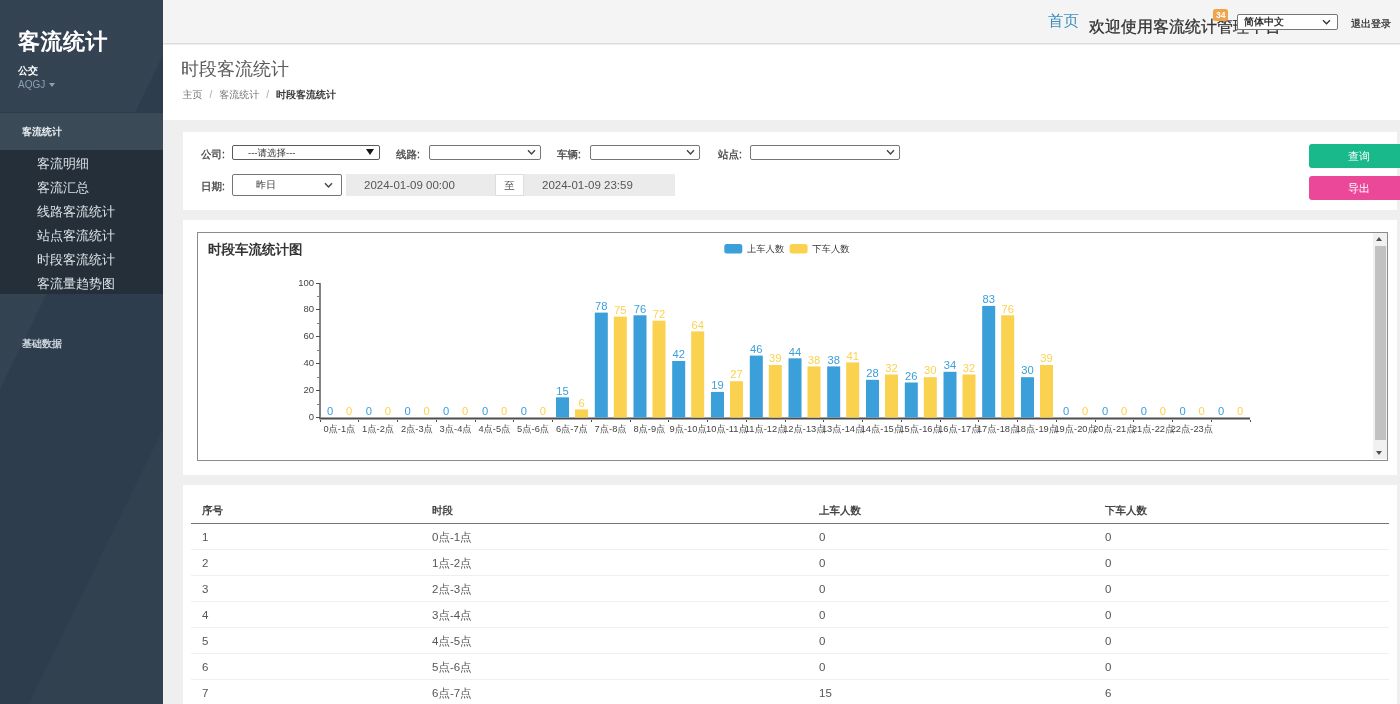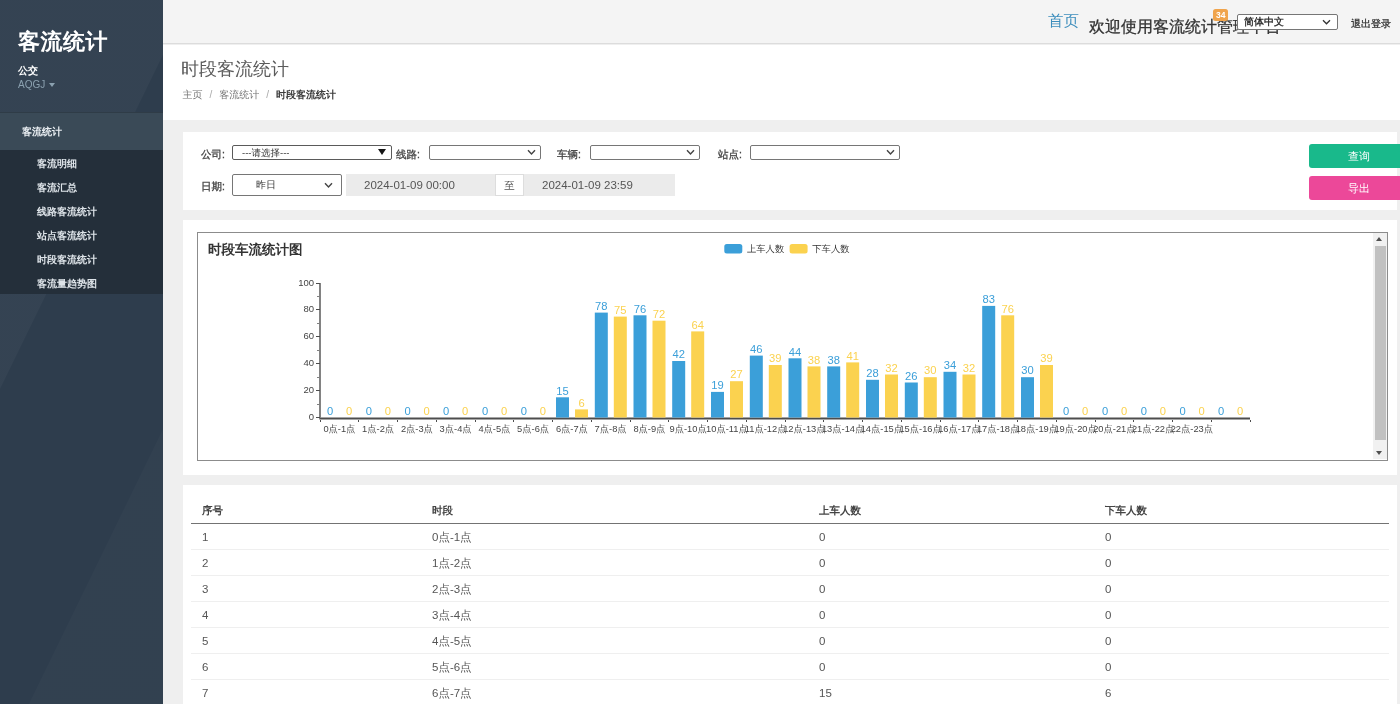--- a/index.html
+++ b/index.html
@@ -7,21 +7,21 @@
 
 #side{position:absolute;left:0;top:0;width:163px;height:704px;background:#2e3d4d;
  background-image:linear-gradient(116deg,rgba(255,255,255,.032) 0 170px,rgba(255,255,255,0) 171px),linear-gradient(296deg,rgba(255,255,255,.02) 0 120px,rgba(255,255,255,0) 121px);}
 #side .logo{position:absolute;left:18px;top:26.5px;font-size:22px;font-weight:bold;color:#fff;letter-spacing:0.5px}
 #side .org{position:absolute;left:18px;top:64px;font-size:10px;font-weight:bold;color:#fff}
 #side .acct{position:absolute;left:18px;top:78.5px;font-size:10px;color:#8ba1b0}
 .caret{display:inline-block;width:0;height:0;border-left:3.5px solid transparent;border-right:3.5px solid transparent;border-top:4px solid #8ba1b0;vertical-align:1px;margin-left:4px}
 .mi{position:absolute;left:0;width:163px;font-size:10px;font-weight:bold;color:#ccd6dd;padding-left:22px}
 #mi1{top:112px;height:38px;line-height:37px;background:#3a4a57;color:#e9eef2;border-top:1px solid rgba(0,0,0,.18)}
 #sub{position:absolute;left:0;top:150px;width:163px;height:144px;background:#242f3a;padding-top:2px}
-.smi{display:block;height:24px;line-height:24px;padding-left:37px;font-size:10px;font-weight:bold;color:#dde3e8}
+.smi{display:block;height:24px;line-height:24px;padding-left:37px;font-size:13px;font-weight:normal;color:#dde3e8}
 #mi2{top:302px;height:28px;line-height:28px}
 #mi3{top:330px;height:28px;line-height:28px}
 
 #topbar{position:absolute;left:163px;top:0;width:1237px;height:44px;background:#f4f4f4;border-bottom:1px solid #dcdcdc}
 #topbar .home{position:absolute;left:885px;top:10.5px;font-size:15.5px;color:#3c8dbc}
 #topbar .welcome{position:absolute;left:926px;top:16.5px;font-size:16px;color:#333;-webkit-text-stroke:0.3px #333}
 #topbar .badge{position:absolute;left:1050px;top:8.5px;background:#f0a44c;color:#fff;font-size:8.5px;font-weight:bold;padding:1px 3px;border-radius:2.5px}
 #topbar .lang{position:absolute;left:1074px;top:14px;width:101px;height:16px;background:#fff;border:1px solid #767676;border-radius:2px;font-size:10px;color:#222;line-height:14px;padding-left:6px;-webkit-text-stroke:0.3px #222}
 #topbar .logout{position:absolute;left:1188px;top:16.5px;font-size:10px;color:#333;-webkit-text-stroke:0.3px #333}
 .chev{position:absolute;right:4px;top:50%;margin-top:-3.5px}
@@ -58,37 +58,38 @@
   <div class="acct">AQGJ<span class="caret"></span></div>
   <div class="mi" id="mi1">客流统计</div>
   <div id="sub">
     <span class="smi">客流明细</span>
     <span class="smi">客流汇总</span>
     <span class="smi">线路客流统计</span>
     <span class="smi">站点客流统计</span>
     <span class="smi">时段客流统计</span>
     <span class="smi">客流量趋势图</span>
   </div>
+  <div class="mi" id="mi3">基础数据</div>
 </div>
 <div id="topbar">
   <span class="home">首页</span>
   <span class="welcome">欢迎使用客流统计管理平台</span>
   <span class="badge">34</span>
   <div class="lang">简体中文<svg class="chev" style="right:6px" viewBox="0 0 10 8" width="9" height="7">
         <path d="M1 1.5 L5 5.5 L9 1.5" fill="none" stroke="#333" stroke-width="1.5"></path>
       </svg></div>
   <span class="logout">退出登录</span>
 </div>
 <div id="hband">
   <h1>时段客流统计</h1>
   <div id="crumb">主页<span class="sep">/</span>客流统计<span class="sep">/</span><b>时段客流统计</b></div>
 </div>
 <div class="panel" id="fpanel">
   <label style="left:18px;top:16px">公司:</label>
-  <div class="sel" style="left:49px;top:12.5px;width:160px;height:15.5px;border-color:#5a5a5a;line-height:13px;padding-left:9px">---请选择---
+  <div class="sel" style="left:49px;top:12.5px;width:148px;height:15.5px;border-color:#5a5a5a;line-height:13px;padding-left:15px">---请选择---
     <span style="position:absolute;right:5px;top:3.5px;width:0;height:0;border-left:4.8px solid transparent;border-right:4.8px solid transparent;border-top:6px solid #151515"></span></div>
   <label style="left:213px;top:16px">线路:</label>
   <div class="sel" style="left:246px;top:13px;width:112px;height:15px">
       <svg class="chev" viewBox="0 0 10 8" width="9" height="7">
         <path d="M1 1.5 L5 5.8 L9 1.5" fill="none" stroke="#444" stroke-width="1.6"></path>
       </svg>
     </div>
   <label style="left:374px;top:16px">车辆:</label>
   <div class="sel" style="left:407px;top:13px;width:110px;height:15px">
       <svg class="chev" viewBox="0 0 10 8" width="9" height="7">

